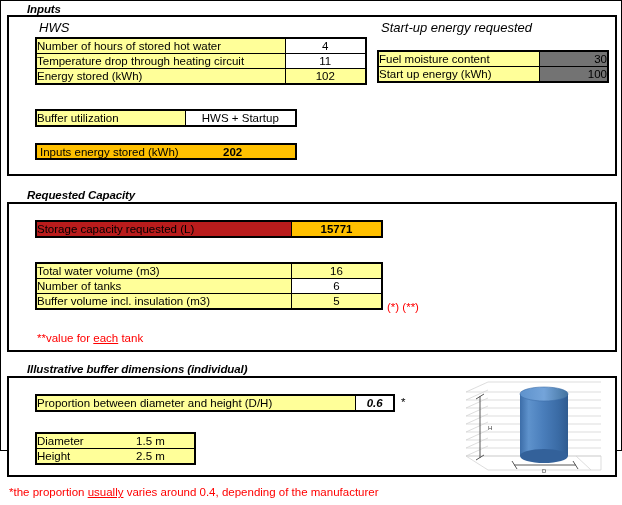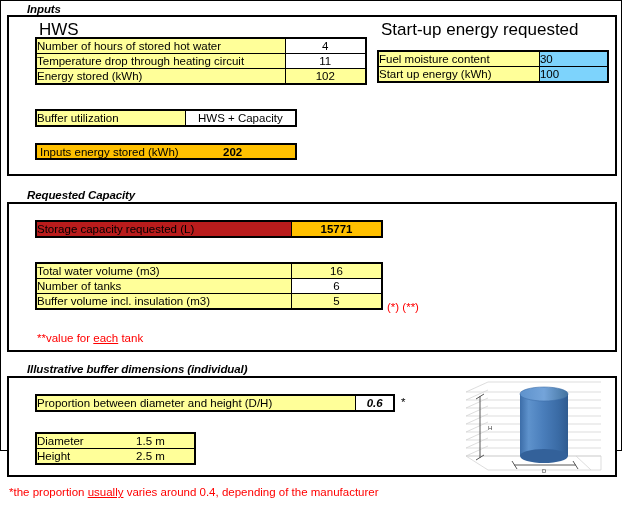--- a/index.html
+++ b/index.html
@@ -35,21 +35,22 @@
   
   .sec-box {
     position: absolute;
     border: 2px solid #000000;
     background: #ffffff;
   }
 
   
   .sub-label {
     position: absolute;
-    font-size: 17px;
+    font-style: italic;
+    font-size: 13px;
     white-space: nowrap;
     text-align: center;
   }
 
   
   .xtable {
     position: absolute;
     border: 2px solid #000000;
     border-collapse: collapse;
     background: #ffffff;
@@ -61,21 +62,21 @@
     font-size: 11.5px;
     line-height: 14px;
     white-space: nowrap;
     overflow: hidden;
   }
   .lbl      { background: #FFFF99; text-align: left; }
   .lbl-pale { background: #b91c1c; text-align: left; }
   .val-y    { background: #FFFF99; text-align: center; }
   .val-w    { background: #FFFFFF; text-align: center; }
   .val-o    { background: #FFC000; text-align: center; font-weight: bold; }
-  .val-right{ background: #7dd3fc; }
+  .val-right{ background: #737373; text-align: right; }
   .bold     { font-weight: bold; }
   .ital     { font-style: italic; }
 
   
   .onecell {
     position: absolute;
     border: 2px solid #000000;
     height: 17px;
     line-height: 13px;
     font-size: 11.5px;
@@ -145,21 +146,21 @@
         <td class="lbl">Start up energy (kWh)</td>
         <td class="val-right" style="border-left:none;">100</td>
       </tr>
     </tbody>
       </table>
 
     <table class="xtable" style="left:26px; top:92px; width:262px;">
       <tbody>
           <tr>
         <td class="lbl" style="width:148px;">Buffer utilization</td>
-        <td class="val-w" style="width:110px;">HWS + Capacity</td>
+        <td class="val-w" style="width:110px;">HWS + Startup</td>
       </tr>
     </tbody>
       </table>
 
     <div class="onecell" style="left:26px; top:126px; width:262px; background:#FFC000;">
       <span class="c-lab" style="line-height:15px;">Inputs energy stored (kWh)</span>
       <span class="c-val" style="left:186px; line-height:15px;">202</span>
     </div>
   </div>
 

